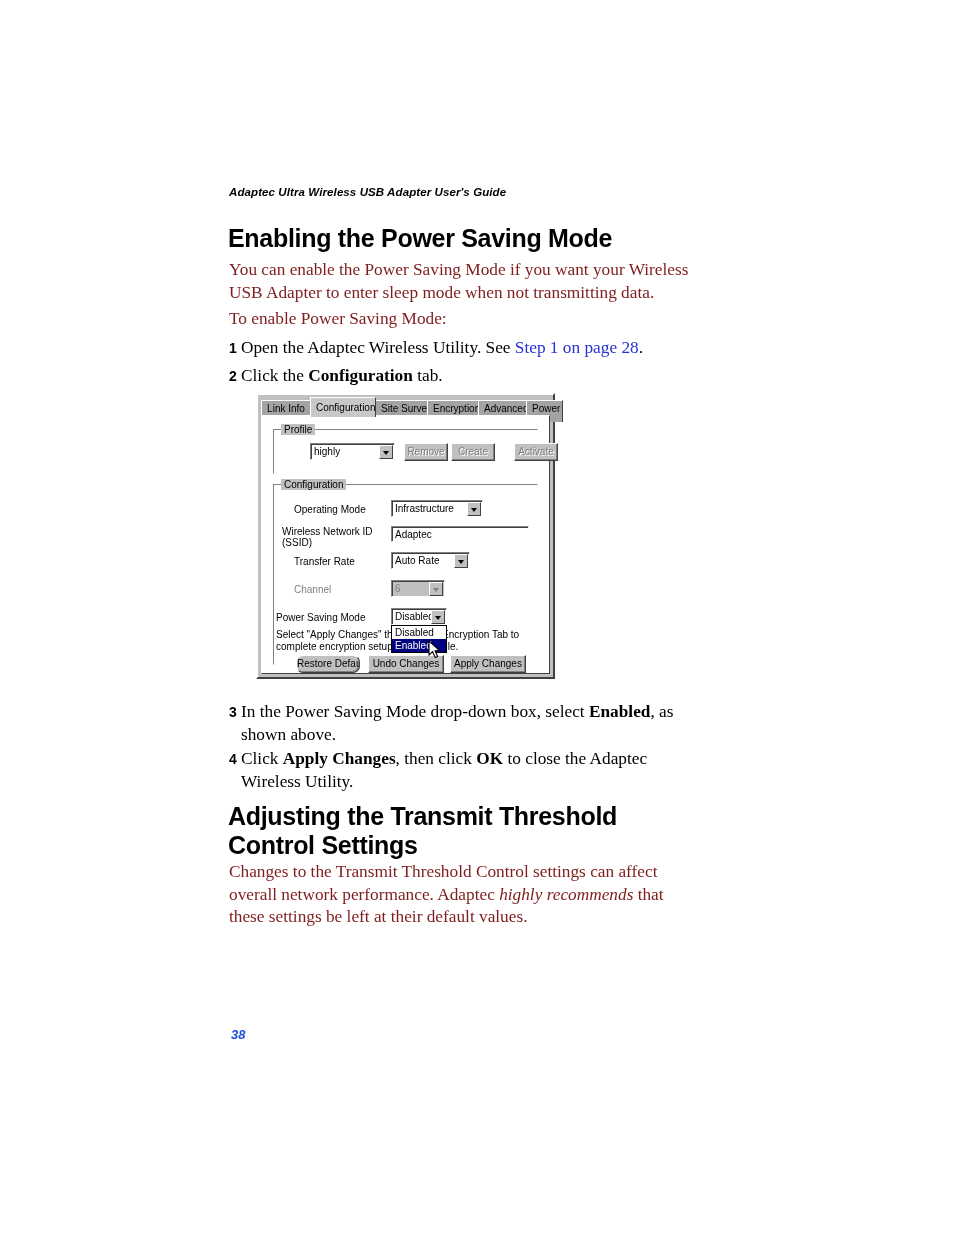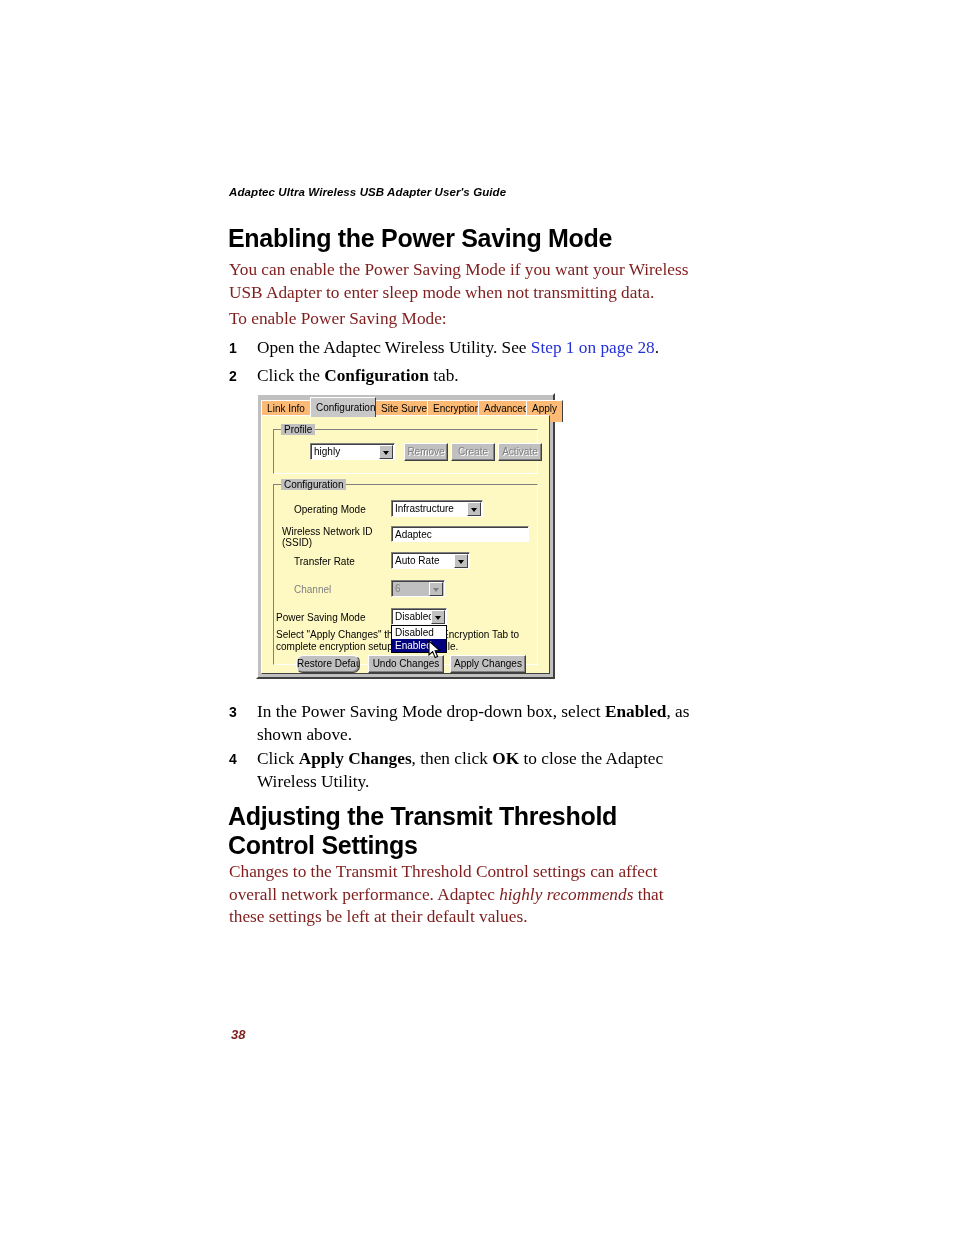--- a/index.html
+++ b/index.html
@@ -79,21 +79,21 @@
     left: 0;
     top: 0;
     width: 22px;
     font-family: "Liberation Sans", sans-serif;
     font-weight: bold;
     font-size: 14px;
     line-height: 22.5px;
   }
   .step .txt {
     display: block;
-    margin-left: 28px;
+    margin-left: 12px;
   }
   #step-1 { top: 337px; }
   #step-2 { top: 365px; }
   #step-3 { top: 701px; }
   #step-4 { top: 748px; }
 
   b, .b { font-weight: bold; }
   i, .i { font-style: italic; }
 
   a.xref {
@@ -103,21 +103,21 @@
 
   
   .page-number {
     position: absolute;
     left: 231px;
     top: 1027px;
     font-family: "Liberation Sans", sans-serif;
     font-weight: bold;
     font-style: italic;
     font-size: 13px;
-    color: #7f1d1d;
+    color: #1d4ed8;
   }
 
   
   .dialog-shot {
     position: absolute;
     left: 256px;
     top: 393px;
     width: 305px;
     height: 292px;
   }
@@ -152,21 +152,21 @@
     top: 2px;
     width: 292px;
     height: 19px;
   }
   .tab {
     position: absolute;
     top: 3px;
     height: 22px;
     line-height: 16px;
     padding: 0 5px;
-    background: #fdba74;
+    background: #a3a3a3;
     border-top: 1px solid #ffffff;
     border-left: 1px solid #ffffff;
     border-right: 1px solid #404040;
     box-sizing: border-box;
     font-size: 10px;
     white-space: nowrap;
     color: #000;
     text-align: center;
   }
   .tab.active {
@@ -179,21 +179,21 @@
     border-right: 1px solid #404040;
     border-bottom: none;
     z-index: 3;
   }
   .tab-pane {
     position: absolute;
     left: 3px;
     top: 20px;
     width: 289px;
     height: 259px;
-    background: #fef9c3;
+    background: #ffffff;
     border-top: 1px solid #ffffff;
     border-left: 1px solid #ffffff;
     border-right: 1px solid #404040;
     border-bottom: 1px solid #404040;
     box-sizing: border-box;
   }
 
   
   .groupbox {
     position: absolute;
@@ -361,35 +361,35 @@
   <div class="dialog-shot">
     <div class="dlg-shadow"></div>
     <div class="dlg">
 
       <div class="tabstrip">
         <div class="tab" style="left:0px;   width:50px;">Link Info</div>
         <div class="tab active" style="left:49px;  width:66px;">Configuration</div>
         <div class="tab" style="left:114px; width:53px;">Site Survey</div>
         <div class="tab" style="left:166px; width:52px;">Encryption</div>
         <div class="tab" style="left:217px; width:49px;">Advanced</div>
-        <div class="tab" style="left:265px; width:37px;">Apply</div>
+        <div class="tab" style="left:265px; width:37px;">Power</div>
       </div>
 
       <div class="tab-pane">
 
         <div class="groupbox" id="group-profile">
           <span class="group-legend">Profile</span>
         </div>
         <div class="w95-field" style="left:48px; top:27px; width:85px; height:17px;">
           <span>highly</span>
           <span class="combo-arrow"></span>
         </div>
         <div class="w95-btn disabled" style="left:142px; top:27px; width:44px; height:18px;">Remove</div>
         <div class="w95-btn disabled" style="left:189px; top:27px; width:44px; height:18px;">Create</div>
-        <div class="w95-btn disabled" style="left:236px; top:27px; width:44px; height:18px;">Activate</div>
+        <div class="w95-btn disabled" style="left:252px; top:27px; width:44px; height:18px;">Activate</div>
 
         <div class="groupbox" id="group-config">
           <span class="group-legend">Configuration</span>
         </div>
 
         <div class="dlg-label" style="left:32px; top:88px; width:92px;">Operating Mode</div>
         <div class="w95-field" style="left:129px; top:84px; width:92px; height:17px;">
           <span>Infrastructure</span>
           <span class="combo-arrow"></span>
         </div>

